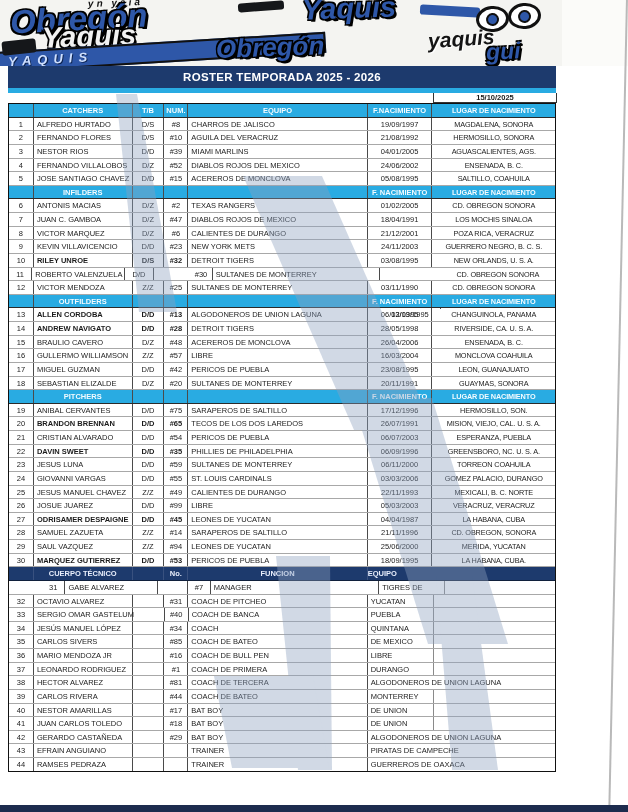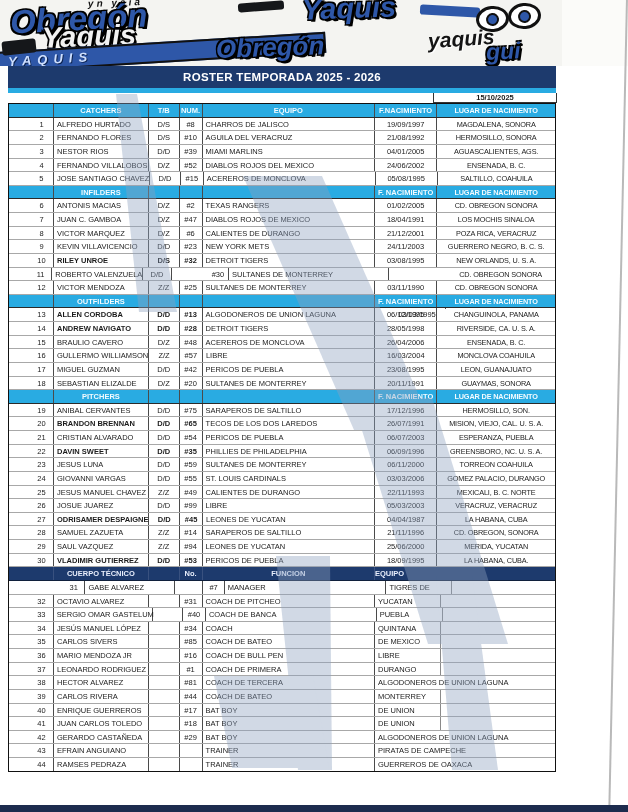--- a/index.html
+++ b/index.html
@@ -20,21 +20,21 @@
   
   .titlebar{position:absolute;left:8px;top:66px;width:548px;height:22px;background:#1d3a6d;
             color:#fff;font-weight:bold;font-size:11.5px;text-align:center;line-height:22px;letter-spacing:.3px;}
   .cyanstripe{position:absolute;left:8px;top:88px;width:548px;height:5px;background:#29abe2;}
   .daterow{position:absolute;left:8px;top:93px;width:548px;height:10px;background:#fff;}
   .datecell{position:absolute;left:425px;top:0;width:122px;height:9px;border:1px solid #333;border-top:none;
             font-size:7.5px;font-weight:bold;text-align:center;line-height:9px;}
   
   .rtable{position:absolute;left:8px;top:103px;width:548px;height:669px;border:1.5px solid #111;
           box-sizing:border-box;display:flex;flex-direction:column;background:#fff;}
-  .rrow{flex:1 1 0;display:flex;border-bottom:1px solid #a8a8a8;box-sizing:border-box;min-height:0;padding-left:21px;}
+  .rrow{flex:1 1 0;display:flex;border-bottom:1px solid #a8a8a8;box-sizing:border-box;min-height:0;}
   .rrow:last-child{border-bottom:none;}
   .rc{box-sizing:border-box;border-right:1px solid #4a4a4a;font-size:7.5px;line-height:1.55;
       white-space:nowrap;overflow:visible;padding-top:1px;}
   .rc:last-child{border-right:none;}
   .ctr{text-align:center;} .lft{text-align:left;padding-left:3px;}
   .band{background:#29abe2;border-bottom:1px solid #2a2a2a;}
   .band .rc{color:#f2fbff;font-weight:bold;}
   .navy{background:#1d3a6d;border-bottom:1px solid #10203c;}
   .navy .rc{color:#e8eefc;font-weight:bold;border-right-color:#39517f;}
   .boldname{font-weight:bold;}
@@ -375,21 +375,21 @@
         <div class="rc ctr" style="width: 25px;">29</div>
         <div class="rc lft" style="width: 99px;">SAUL VAZQUEZ</div>
         <div class="rc ctr" style="width: 32px;">Z/Z</div>
         <div class="rc ctr" style="width: 24px;">#94</div>
         <div class="rc lft" style="width: 180px;">LEONES DE YUCATAN</div>
         <div class="rc ctr" style="width: 65px;">25/06/2000</div>
         <div class="rc ctr tight" style="width: 123px;">MERIDA, YUCATAN</div>
       </div>
       <div class="rrow ">
         <div class="rc ctr" style="width: 25px;">30</div>
-        <div class="rc lft boldname" style="width: 99px;">VLADIMIR GUTIERREZ</div>
+        <div class="rc lft boldname" style="width: 99px;">MARQUEZ GUTIERREZ</div>
         <div class="rc ctr boldname" style="width: 32px;">D/D</div>
         <div class="rc ctr boldname" style="width: 24px;">#53</div>
         <div class="rc lft" style="width: 180px;">PERICOS DE PUEBLA</div>
         <div class="rc ctr" style="width: 65px;">18/09/1995</div>
         <div class="rc ctr tight" style="width: 123px;">LA HABANA, CUBA.</div>
       </div>
       <div class="rrow navy">
         <div class="rc ctr" style="width: 25px;"></div>
         <div class="rc ctr" style="width: 99px;">CUERPO TÉCNICO</div>
         <div class="rc ctr" style="width: 32px;"></div>
@@ -464,21 +464,21 @@
       <div class="rrow ">
         <div class="rc ctr" style="width: 25px;">39</div>
         <div class="rc lft" style="width: 99px;">CARLOS RIVERA</div>
         <div class="rc ctr" style="width: 32px;"></div>
         <div class="rc ctr" style="width: 24px;">#44</div>
         <div class="rc lft" style="width: 180px;">COACH DE BATEO</div>
         <div class="rc lft div433" style="width: 188px;">MONTERREY</div>
       </div>
       <div class="rrow ">
         <div class="rc ctr" style="width: 25px;">40</div>
-        <div class="rc lft" style="width: 99px;">ENRIQUE GUERREROS</div>
+        <div class="rc lft" style="width: 99px;">NESTOR AMARILLAS</div>
         <div class="rc ctr" style="width: 32px;"></div>
         <div class="rc ctr" style="width: 24px;">#17</div>
         <div class="rc lft" style="width: 180px;">BAT BOY</div>
         <div class="rc lft div433" style="width: 188px;">DE UNION</div>
       </div>
       <div class="rrow ">
         <div class="rc ctr" style="width: 25px;">41</div>
         <div class="rc lft" style="width: 99px;">JUAN CARLOS TOLEDO</div>
         <div class="rc ctr" style="width: 32px;"></div>
         <div class="rc ctr" style="width: 24px;">#18</div>

